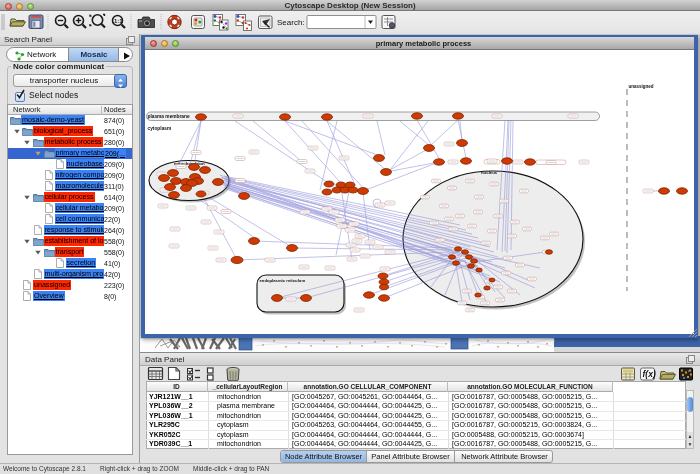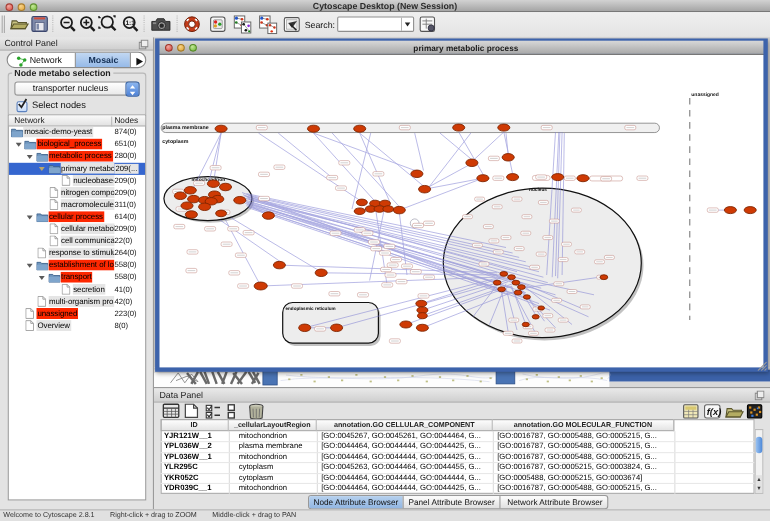--- a/index.html
+++ b/index.html
@@ -1,17 +1,17 @@
 <!DOCTYPE html>
 <html><head><meta charset="utf-8"><style>
 *{margin:0;padding:0;box-sizing:border-box;font-family:"Liberation Sans",sans-serif;}
 body{width:700px;height:474px;position:relative;background:#e2e2e2;overflow:hidden;}
 .abs{position:absolute;}
 .lbl{display:inline-block;padding:0 1px;color:#000;height:9.5px;line-height:9.5px;}
-.g{background:#e5e5e5;}
+.g{background:#3b82f6;text-decoration:underline;}
 .r{background:#fd2700;text-align:right;}
 .td{position:absolute;font-size:7px;white-space:nowrap;color:#000;height:9.4px;line-height:9.4px;overflow:hidden;}
 </style></head><body>
 
 <div class="abs" style="left:0;top:0;width:700px;height:11px;background:linear-gradient(#d2d2d2,#a5a5a5);border-bottom:1px solid #787878;">
 <div class="abs" style="left:5px;top:3px;width:7px;height:7px;border-radius:50%;background:radial-gradient(circle at 35% 30%,#f2a9a2,#dd4f43);border:1px solid #a83b32;"></div>
 <div class="abs" style="left:16px;top:3px;width:7px;height:7px;border-radius:50%;background:radial-gradient(circle at 35% 30%,#f8d388,#e3a73a);border:1px solid #ad7d28;"></div>
 <div class="abs" style="left:27px;top:3px;width:7px;height:7px;border-radius:50%;background:radial-gradient(circle at 35% 30%,#c4e797,#7bbf3c);border:1px solid #5f922c;"></div>
 <div class="abs" style="left:0;width:700px;top:0px;text-align:center;font-size:8px;font-weight:bold;color:#2a2a2a;line-height:11px;">Cytoscape Desktop (New Session)</div>
 </div>
@@ -576,21 +576,21 @@
 <ellipse cx="487" cy="288" rx="3.2" ry="2"></ellipse>
 <ellipse cx="478" cy="295" rx="3.2" ry="2"></ellipse>
 <ellipse cx="549" cy="252" rx="3.5" ry="2.2"></ellipse>
 <ellipse cx="492" cy="280" rx="3" ry="1.9"></ellipse>
 </g>
 </svg>
 
 <div class="abs" style="left:0;top:34px;width:140px;height:429px;background:#e3e3e3;border-right:1px solid #9a9a9a;">
 
  <div class="abs" style="left:0;top:0;width:139px;height:12px;background:linear-gradient(#e8e8e8,#cfcfcf);border-bottom:1px solid #aaa;">
-   <div class="abs" style="left:4px;top:0;font-size:8px;color:#222;line-height:12px;">Control Panel</div>
+   <div class="abs" style="left:4px;top:0;font-size:8px;color:#222;line-height:12px;">Search Panel</div>
    <svg class="abs" style="left:126px;top:2px" width="9" height="9" viewBox="0 0 9 9">
         <rect x="0.5" y="2.5" width="6" height="6" fill="none" stroke="#888" stroke-width="1"></rect>
         <rect x="2.5" y="0.5" width="6" height="6" fill="#eee" stroke="#888" stroke-width="1"></rect>
       </svg>
  </div>
 
  <div class="abs" style="left:6px;top:13px;width:127px;height:15px;border:1px solid #8a8a8a;border-radius:8px;background:#fff;overflow:hidden;">
    <div class="abs" style="left:0;top:0;width:62px;height:15px;border-right:1px solid #8a8a8a;">
      <svg class="abs" style="left:8px;top:2.5px" width="10" height="10" viewBox="0 0 10 10">
           <circle cx="2" cy="2" r="1.6" fill="#2aa32a"></circle>
@@ -605,21 +605,21 @@
      <div class="abs" style="left:0;width:50px;top:0;text-align:center;font-size:8px;font-weight:bold;line-height:14px;color:#132f55;">Mosaic</div>
    </div>
    <div class="abs" style="left:112px;top:0;width:15px;height:15px;">
      <svg class="abs" style="left:4px;top:4px" width="8" height="8" viewBox="0 0 8 8">
           <path d="M1 0.5 L7 4 L1 7.5 Z" fill="#111"></path>
         </svg>
    </div>
  </div>
 
  <div class="abs" style="left:7px;top:32px;width:126px;height:40px;border:1px solid #b8b8b8;border-radius:3px;">
-   <div class="abs" style="left:3px;top:-5px;background:#e3e3e3;padding:0 2px;font-size:8px;font-weight:bold;color:#222;">Node metabo selection</div>
+   <div class="abs" style="left:3px;top:-5px;background:#e3e3e3;padding:0 2px;font-size:8px;font-weight:bold;color:#222;">Node color communicat</div>
 
    <div class="abs" style="left:5px;top:7px;width:113px;height:13px;background:linear-gradient(#fff,#e9e9e9);border:1px solid #9a9a9a;border-radius:3px;">
      <div class="abs" style="left:0;top:0;width:100px;text-align:center;font-size:8px;line-height:12px;color:#111;">transporter nucleus</div>
      <div class="abs" style="left:100px;top:-1px;width:13px;height:13.5px;background:linear-gradient(#8cb6ef,#4d82d8);border:1px solid #3a66a8;border-radius:3px;">
        <svg width="11" height="12" viewBox="0 0 11 12">
             <path d="M5.5 1.5 L8 4.5 L3 4.5 Z" fill="#fff"></path>
             <path d="M5.5 10.5 L8 7.5 L3 7.5 Z" fill="#fff"></path>
           </svg>
      </div>
    </div>

